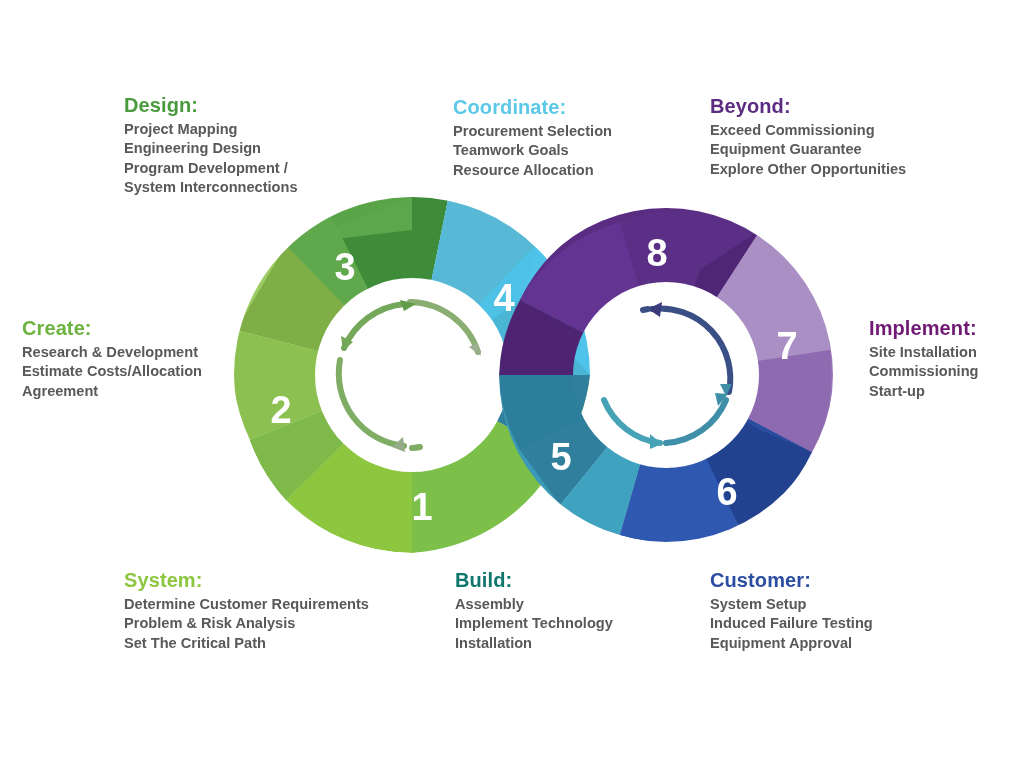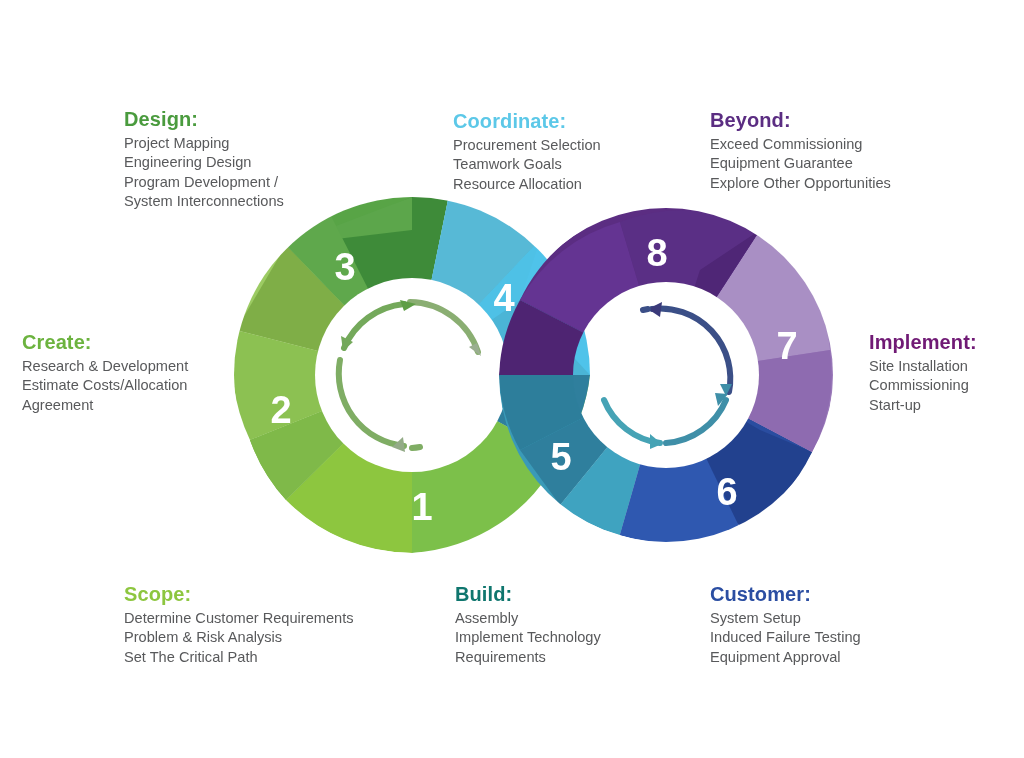--- a/index.html
+++ b/index.html
@@ -24,29 +24,29 @@
 
   
   .block {
     position: absolute;
   }
   .block .head {
     font-size: 20px;
     font-weight: bold;
     line-height: 25px;
     letter-spacing: .1px;
-    margin: 14px 0 2px 0;
+    margin: 0 0 2px 0;
     white-space: nowrap;
   }
   .block .line {
     font-size: 14.6px;
     line-height: 19.4px;
     color: #58595b;
     white-space: nowrap;
-    font-weight: 400;
+    font-weight: 700;
   }
 
   
   #blk-design    { left: 124px; top: 93px;  }
   #blk-coordinate{ left: 453px; top: 95px;  }
   #blk-beyond    { left: 710px; top: 94px;  }
   #blk-create    { left: 22px;  top: 316px; }
   #blk-implement { left: 869px; top: 316px; }
   #blk-scope     { left: 124px; top: 568px; }
   #blk-build     { left: 455px; top: 568px; }
@@ -233,31 +233,31 @@
   </div>
 
   <div class="block" id="blk-implement">
     <div class="head" style="color:#701a75">Implement:</div>
     <div class="line">Site Installation</div>
     <div class="line">Commissioning</div>
     <div class="line">Start-up</div>
   </div>
 
   <div class="block" id="blk-scope">
-    <div class="head" style="color:#8dc63f">Scope:</div>
+    <div class="head" style="color:#8dc63f">System:</div>
     <div class="line">Determine Customer Requirements</div>
     <div class="line">Problem &amp; Risk Analysis</div>
     <div class="line">Set The Critical Path</div>
   </div>
 
   <div class="block" id="blk-build">
     <div class="head" style="color:#0f766e">Build:</div>
     <div class="line">Assembly</div>
     <div class="line">Implement Technology</div>
-    <div class="line">Requirements</div>
+    <div class="line">Installation</div>
   </div>
 
   <div class="block" id="blk-validate">
     <div class="head" style="color:#2b4ea2">Customer:</div>
     <div class="line">System Setup</div>
     <div class="line">Induced Failure Testing</div>
     <div class="line">Equipment Approval</div>
   </div>
 
 </div>

